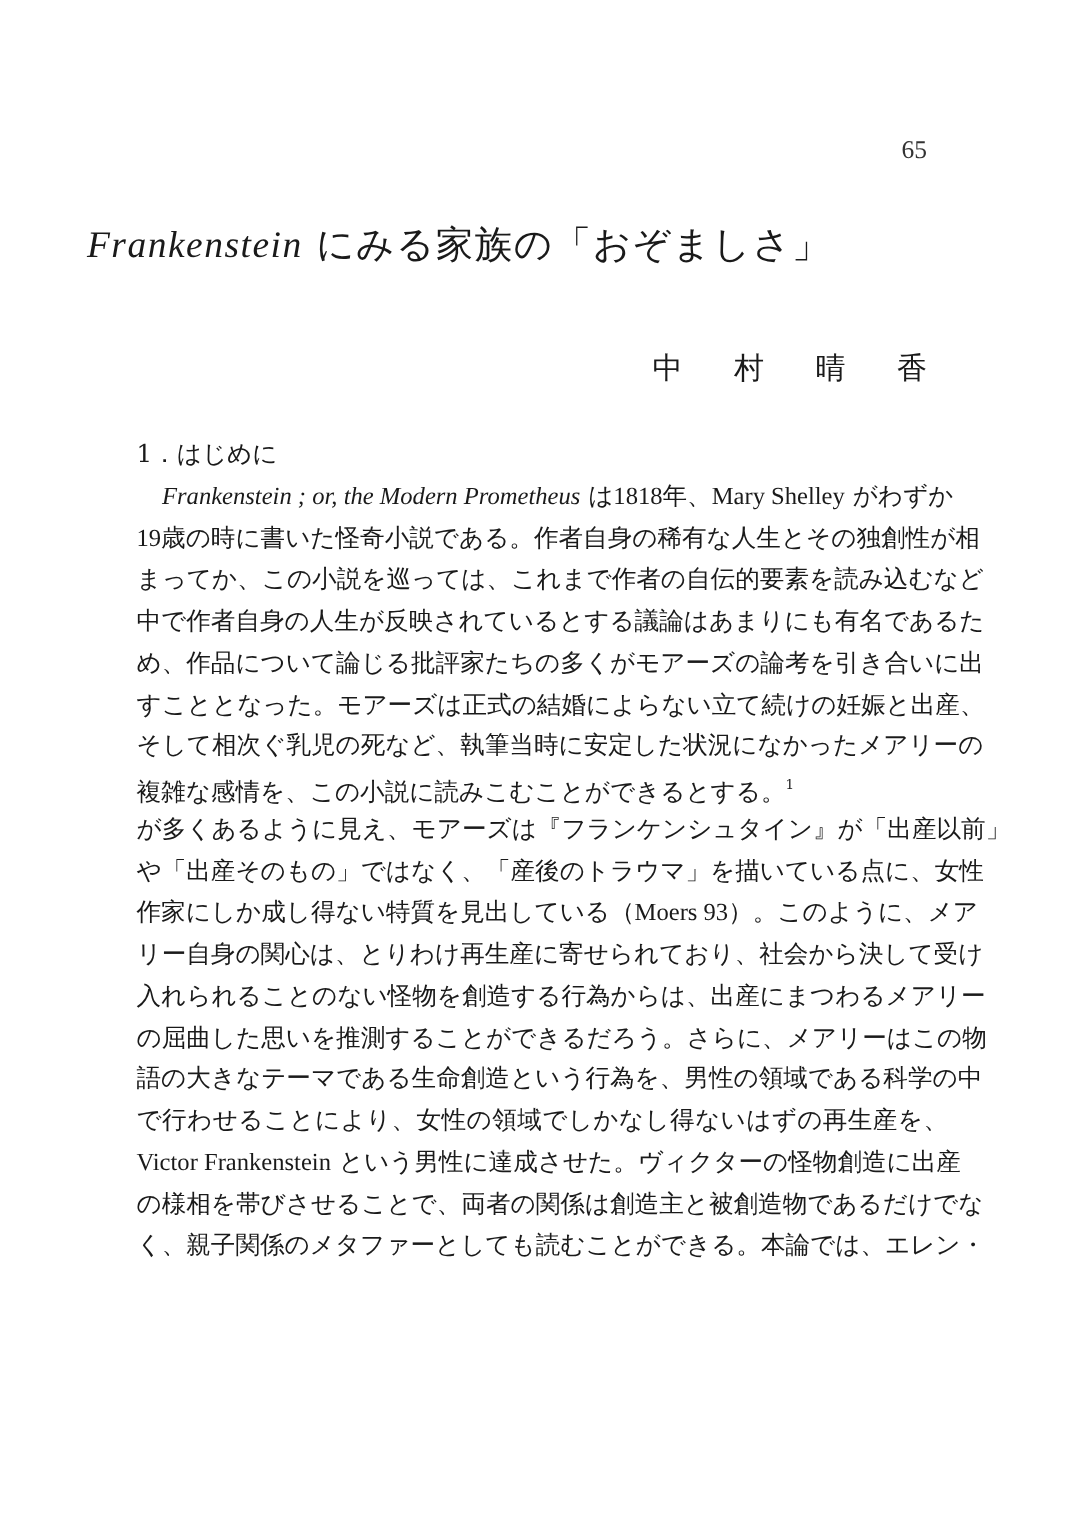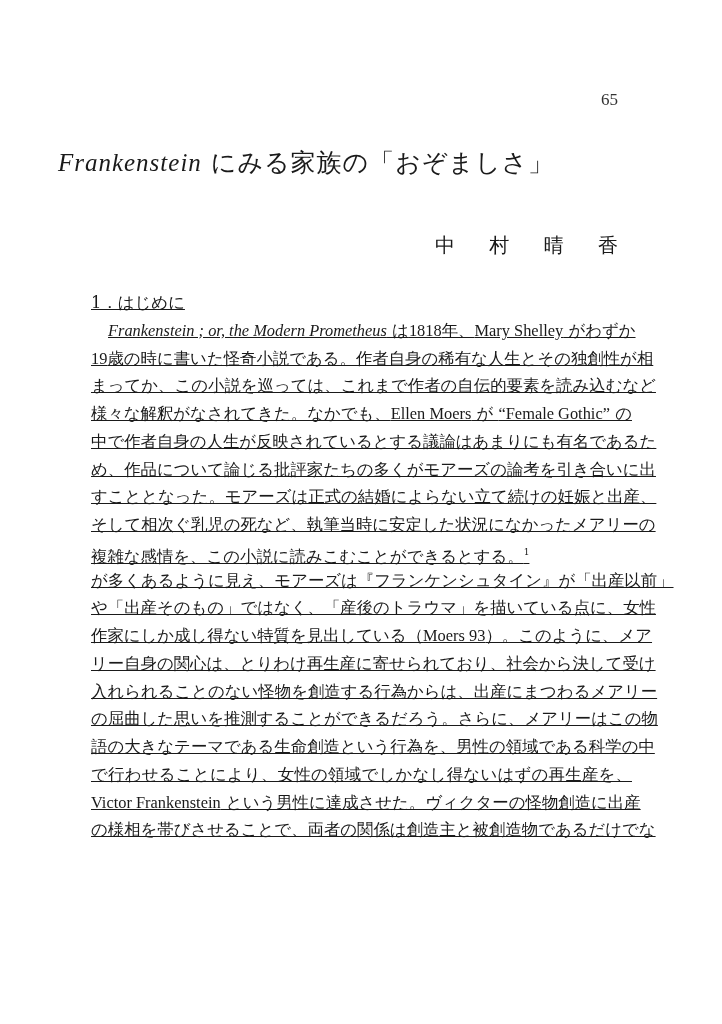--- a/index.html
+++ b/index.html
@@ -6,21 +6,21 @@
   body { width: 722px; height: 1024px; position: relative; overflow: hidden;
          font-family: "DejaVu Serif", "Liberation Serif", serif; color: #1a1a1a; }
   .page-number { position: absolute; top: 90px; right: 104px; font-size: 17px;
                  font-family: "Liberation Serif", serif; color: #333; }
   .title { position: absolute; top: 146px; left: 0; width: 612px; text-align: center;
            font-size: 25px; letter-spacing: 1px; white-space: nowrap; }
   .author { position: absolute; top: 232px; right: 90px; font-size: 20px; letter-spacing: 14px;
             white-space: nowrap; }
   .body { position: absolute; top: 289px; left: 91px; width: 541px; font-size: 16.4px;
           line-height: 27.75px; }
-  .line { white-space: nowrap; height: 27.75px; text-align: justify; text-align-last: justify; text-decoration: underline; }
+  .line { white-space: nowrap; height: 27.75px; text-align: justify; text-align-last: justify; }
   .line.last { text-align-last: left; }
   .line.indent { padding-left: 17px; }
   .heading { text-align-last: left; }
   .en { font-family: "Liberation Serif", serif; }
   .it { font-family: "Liberation Serif", serif; font-style: italic; }
   sup { font-size: 9px; vertical-align: 7px; }
 </style>
 </head>
 <body>
 
@@ -36,21 +36,20 @@
 
   <div class="body">
     <div class="line heading">1．はじめに</div>
 
     <div class="line indent"><span class="it">Frankenstein ; or, the Modern Prometheus</span><span> は</span><span class="en">1818</span><span>年、</span><span class="en">Mary Shelley</span><span> がわずか</span></div>
 
     <div class="line"><span class="en">19</span><span>歳の時に書いた怪奇小説である。作者自身の稀有な人生とその独創性が相</span></div>
 
     <div class="line">まってか、この小説を巡っては、これまで作者の自伝的要素を読み込むなど</div>
 
-    <div class="line"><span>様々な解釈がなされてきた。なかでも、</span><span class="en">Ellen Moers</span><span> が </span><span class="en">“Female Gothic”</span><span> の</span></div>
 
     <div class="line">中で作者自身の人生が反映されているとする議論はあまりにも有名であるた</div>
     <div class="line">め、作品について論じる批評家たちの多くがモアーズの論考を引き合いに出</div>
     <div class="line">すこととなった。モアーズは正式の結婚によらない立て続けの妊娠と出産、</div>
     <div class="line">そして相次ぐ乳児の死など、執筆当時に安定した状況になかったメアリーの</div>
 
     <div class="line last"><span>複雑な感情を、この小説に読みこむことができるとする。</span><sup>1</sup></div>
 
     <div class="line">が多くあるように見え、モアーズは『フランケンシュタイン』が「出産以前」</div>
     <div class="line">や「出産そのもの」ではなく、「産後のトラウマ」を描いている点に、女性</div>
@@ -59,14 +58,15 @@
 
     <div class="line">リー自身の関心は、とりわけ再生産に寄せられており、社会から決して受け</div>
     <div class="line">入れられることのない怪物を創造する行為からは、出産にまつわるメアリー</div>
     <div class="line">の屈曲した思いを推測することができるだろう。さらに、メアリーはこの物</div>
     <div class="line">語の大きなテーマである生命創造という行為を、男性の領域である科学の中</div>
     <div class="line">で行わせることにより、女性の領域でしかなし得ないはずの再生産を、</div>
 
     <div class="line"><span class="en">Victor Frankenstein</span><span> という男性に達成させた。ヴィクターの怪物創造に出産</span></div>
 
     <div class="line">の様相を帯びさせることで、両者の関係は創造主と被創造物であるだけでな</div>
+    <div class="line">く、親子関係のメタファーとしても読むことができる。本論では、エレン・</div>
   </div>
 </div>
 
 </body></html>

